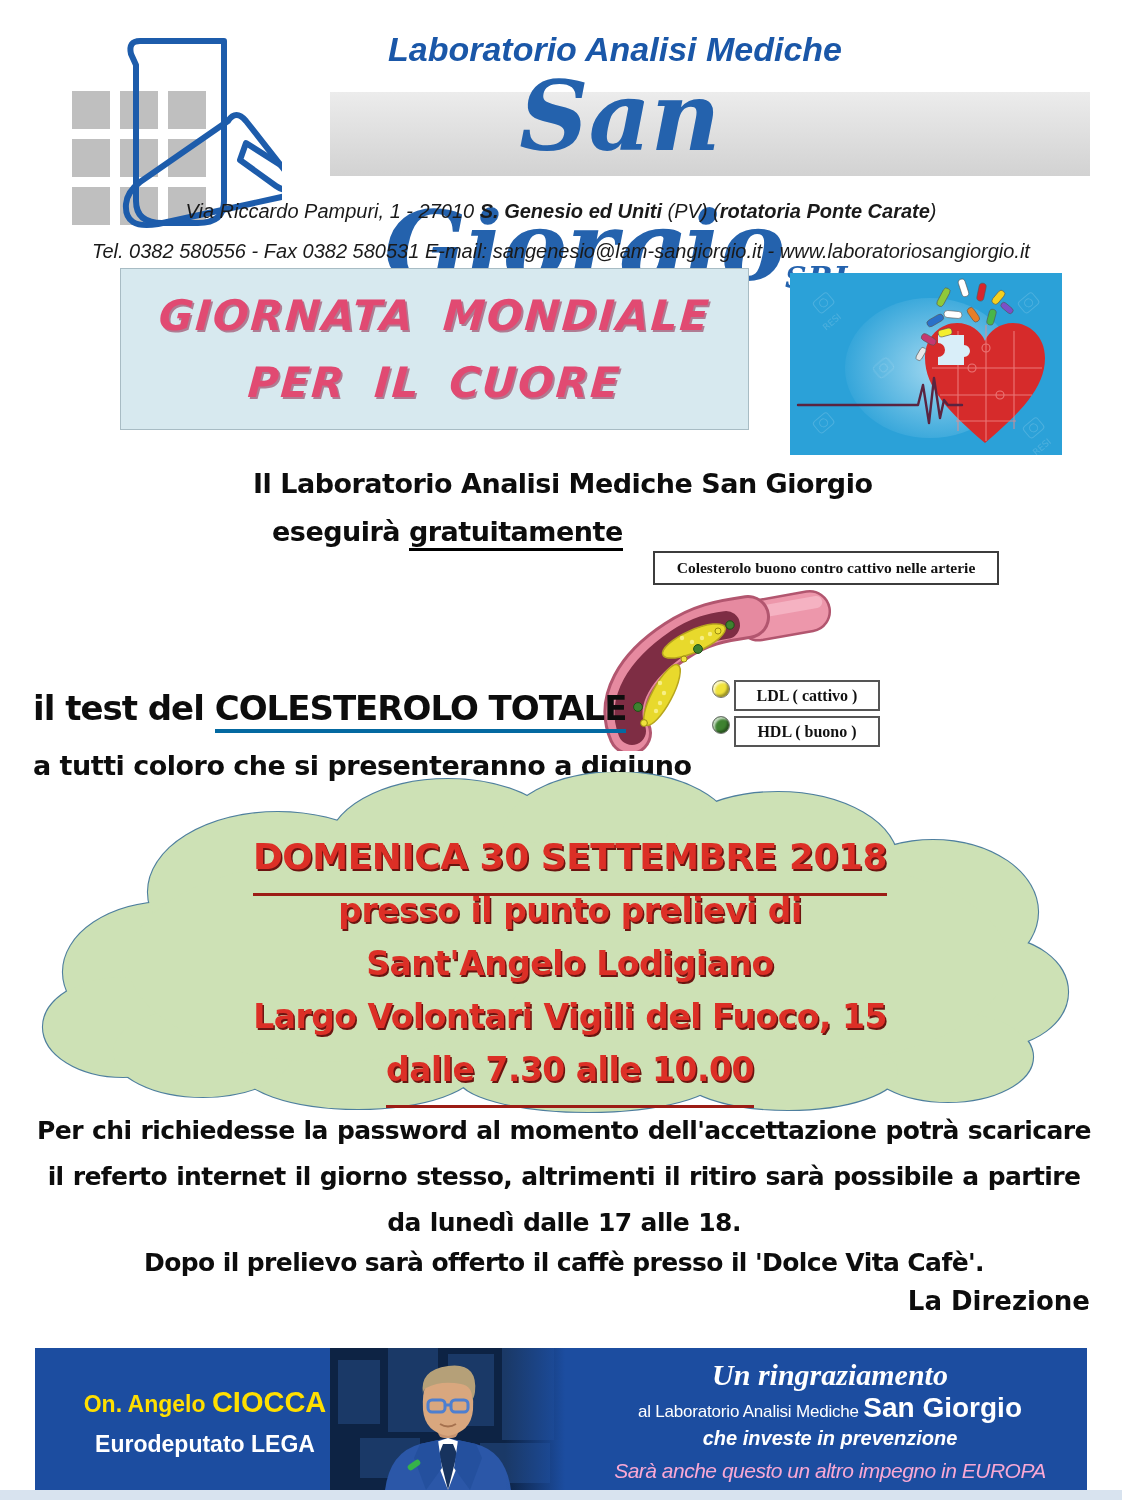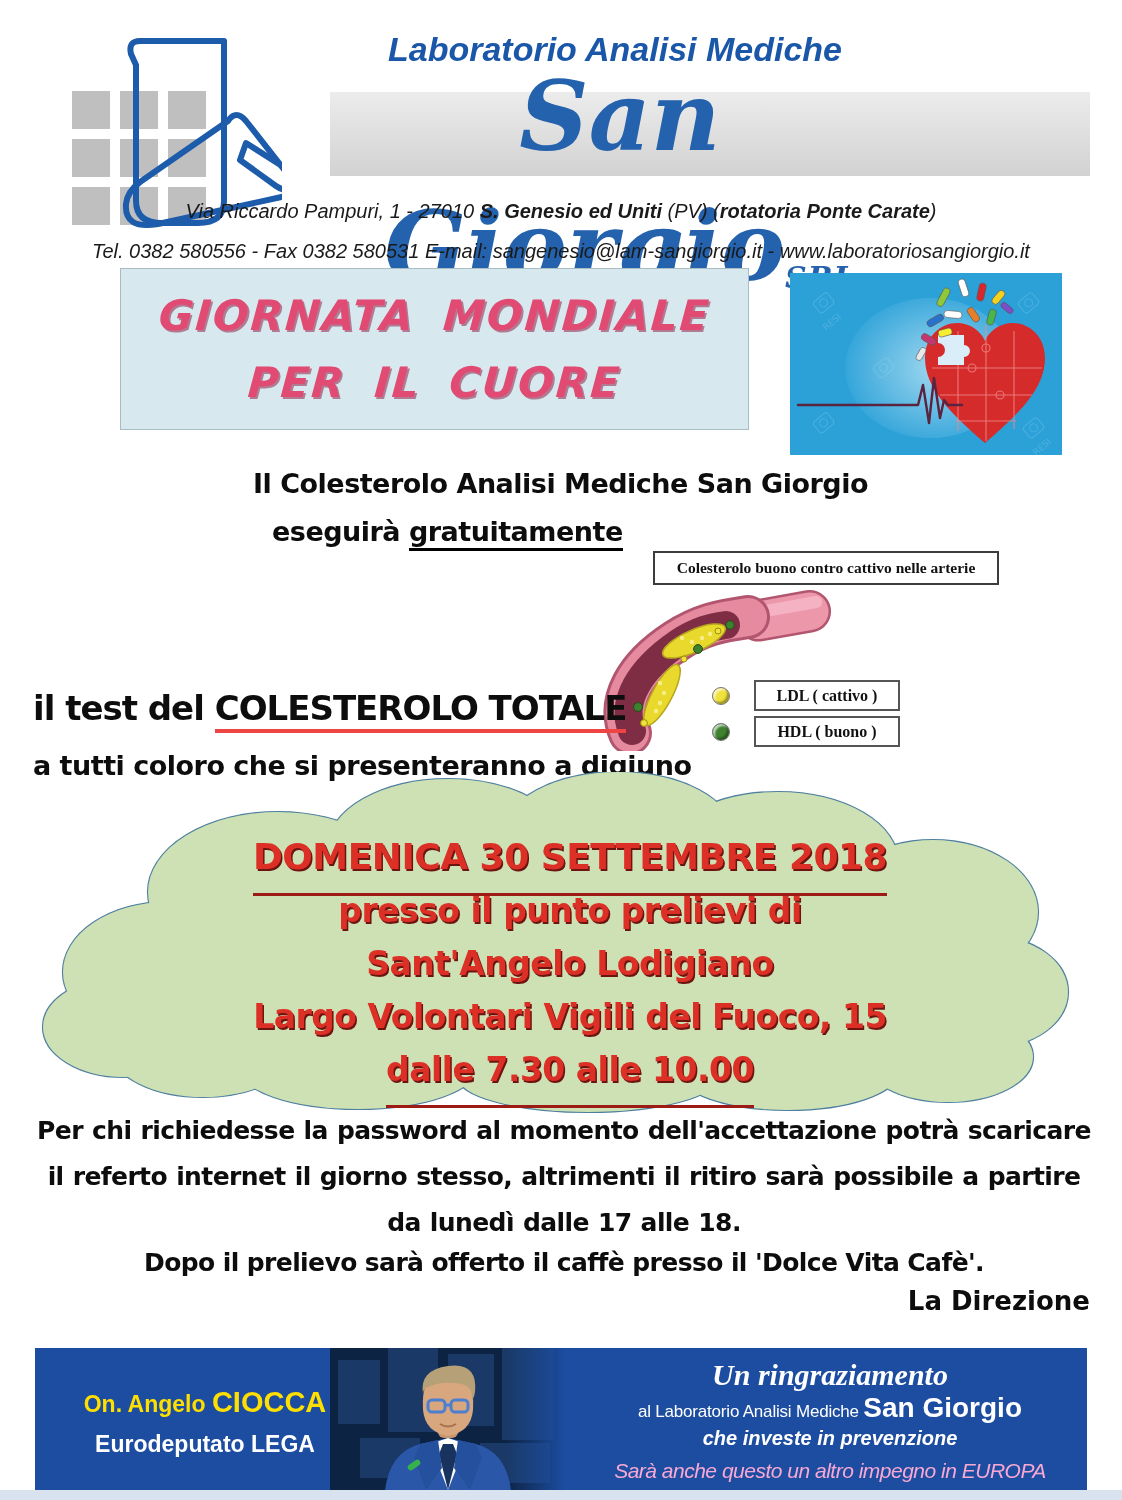--- a/index.html
+++ b/index.html
@@ -36,31 +36,31 @@
   #intro1{left:253px;top:468px;font-size:27px;letter-spacing:-0.5px;}
   #intro2{left:272px;top:516px;font-size:27px;letter-spacing:-0.5px;}
   .u3{border-bottom:3px solid #000;padding-bottom:1px;}
 
   
   #chol-caption{left:653px;top:551px;width:342px;height:30px;border:2px solid #3c3c3c;
     background:#fff;display:flex;align-items:center;justify-content:center;
     font-family:"Liberation Serif",serif;font-weight:bold;font-size:15.5px;color:#111;
     white-space:nowrap;}
   #legend{left:712px;top:680px;display:flex;flex-direction:column;gap:5px;}
-  .leg-row{display:flex;align-items:center;gap:24px;}
+  .leg-row{display:flex;align-items:flex-start;gap:4px;}
   .dot{width:16px;height:16px;border-radius:50%;border:1px solid #777;
     box-shadow:inset -2px -2px 2px rgba(0,0,0,.35), inset 2px 2px 2px rgba(255,255,255,.7);}
   .leg-box{width:142px;height:27px;border:2px solid #555;background:#fff;
     display:flex;align-items:center;justify-content:center;
     font-family:"Liberation Serif",serif;font-weight:bold;font-size:16px;color:#111;
     white-space:nowrap;}
 
   
   #test1{left:33px;top:688px;font-size:34px;letter-spacing:-1px;}
-  #test1 .u3{border-bottom:4px solid #ef4444;}
+  #test1 .u3{border-bottom:4px solid #0369a1;}
   #test2{left:33px;top:750px;font-size:27px;letter-spacing:-0.5px;}
 
   
   #cloud-text{left:180px;top:836px;width:780px;text-align:center;}
   .cloud-line{font-weight:bold;color:#dc2f26;text-shadow:1.5px 1.5px 0 #6b1410;
     font-size:33px;letter-spacing:-0.5px;margin-bottom:14px;}
   .cloud-line.big{font-size:36px;}
   .cloud-line .ur{border-bottom:3px solid #9c1c15;padding-bottom:16px;}
 
   
@@ -188,21 +188,21 @@
       <rect x="198" y="36" width="7" height="16" rx="3.5" fill="#49b649" transform="rotate(15 201 44)"></rect>
       <rect x="136" y="58" width="7" height="16" rx="3.5" fill="#c5386f" transform="rotate(120 139 66)"></rect>
       <rect x="152" y="52" width="7" height="14" rx="3.5" fill="#f4ee2f" transform="rotate(75 155 59)"></rect>
       <rect x="214" y="28" width="6" height="14" rx="3" fill="#7a4fc9" transform="rotate(-50 217 35)"></rect>
       <rect x="128" y="74" width="6" height="14" rx="3" fill="#e8e8e8" transform="rotate(30 131 81)"></rect>
     </g>
 
     <path d="M 8 132 H 128 l 5 -20 l 6 38 l 5 -45 l 6 40 l 4 -18 l 4 5 H 172" fill="none" stroke="#5a2440" stroke-width="2.4" stroke-linejoin="round" stroke-linecap="round"></path>
   </svg>
 
-  <div class="abs comic" id="intro1">Il Colesterolo Analisi Mediche San Giorgio</div>
+  <div class="abs comic" id="intro1">Il Laboratorio Analisi Mediche San Giorgio</div>
   <div class="abs comic" id="intro2"><span>eseguirà </span><span class="u3">gratuitamente</span></div>
 
   <div class="abs" id="chol-caption">Colesterolo buono contro cattivo nelle arterie</div>
 
   <svg class="abs" style="left:598px;top:583px;" width="240" height="168" viewBox="0 0 240 168">
 
     <g transform="rotate(-10 185 32)">
       <rect x="140" y="13" width="92" height="40" rx="20" fill="#ed97ab" stroke="#b2566f" stroke-width="2.5"></rect>
       <rect x="146" y="19" width="80" height="12" rx="6" fill="#f5b5c4" opacity="0.9"></rect>
     </g>

